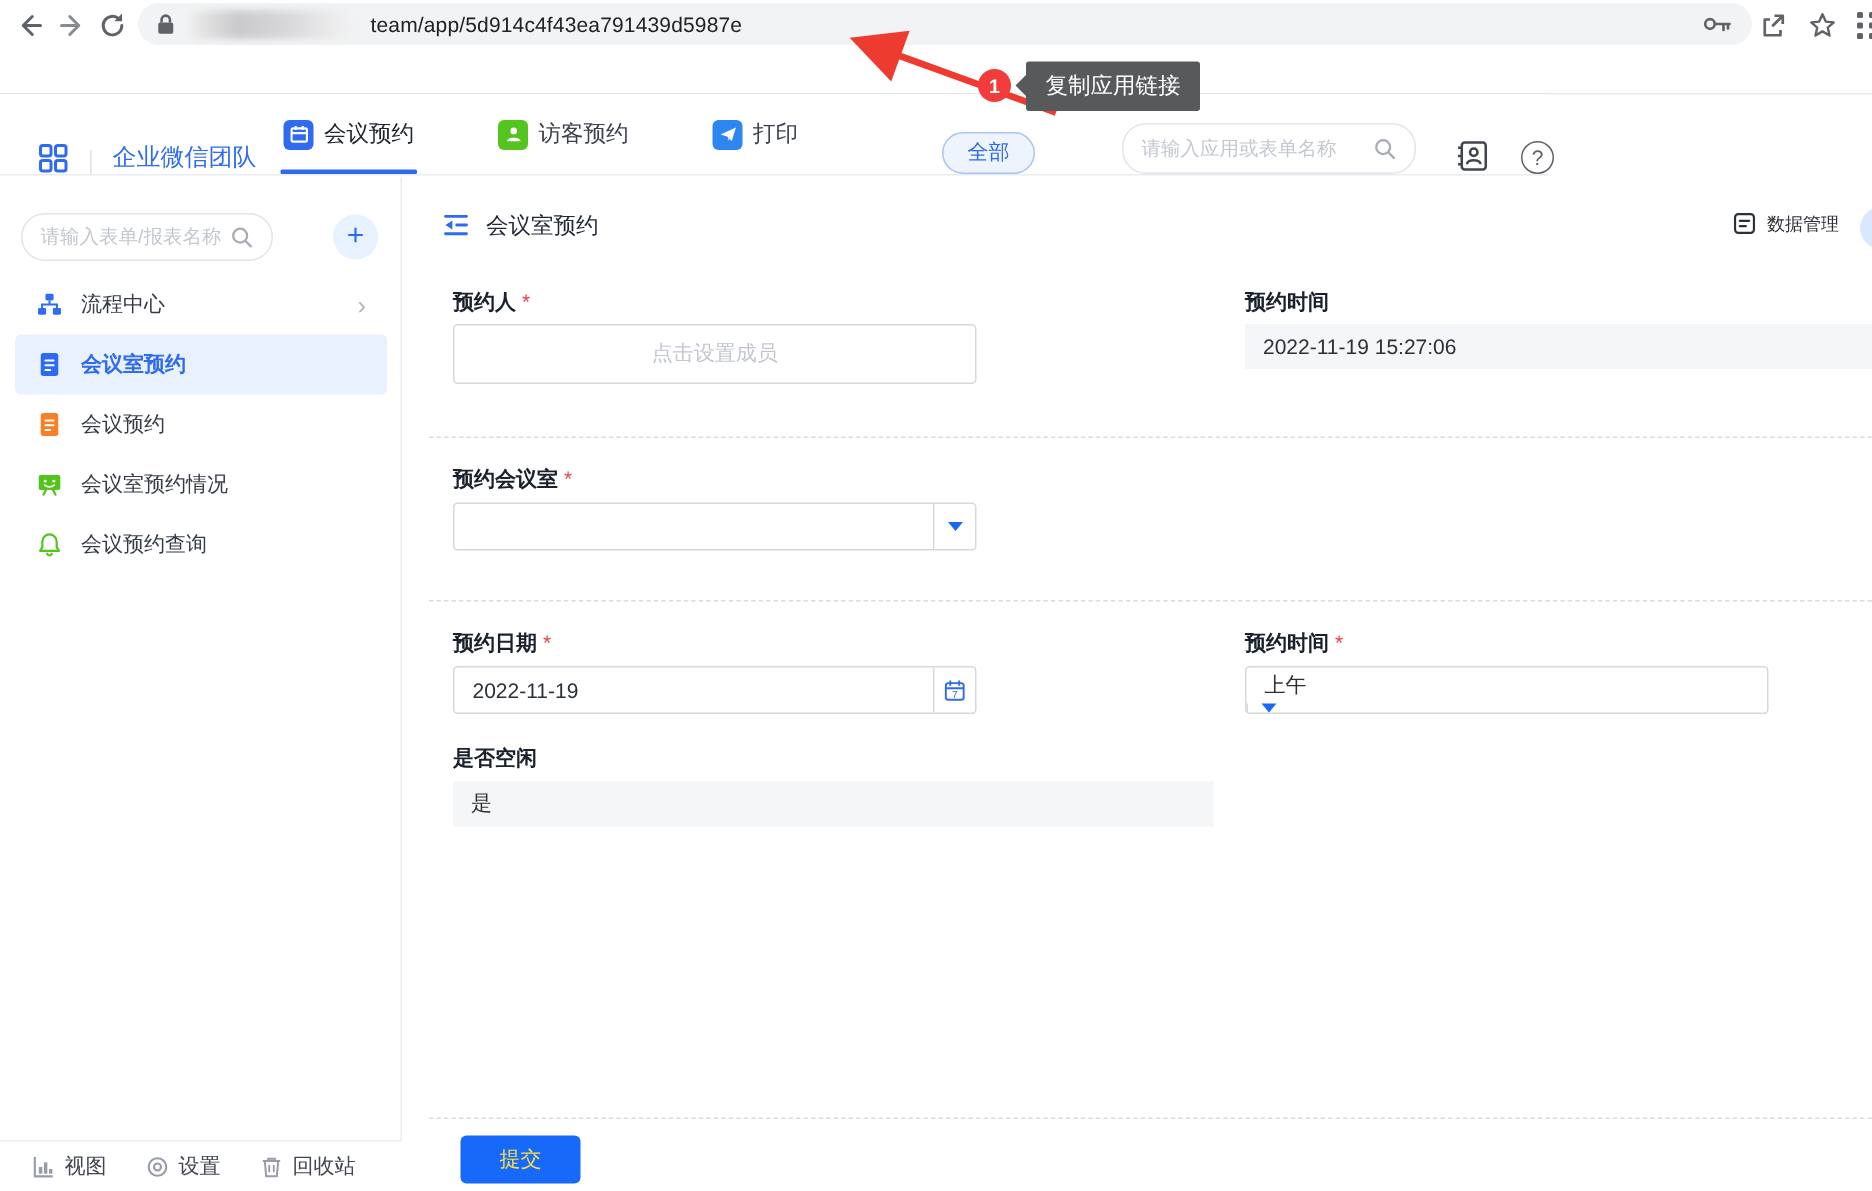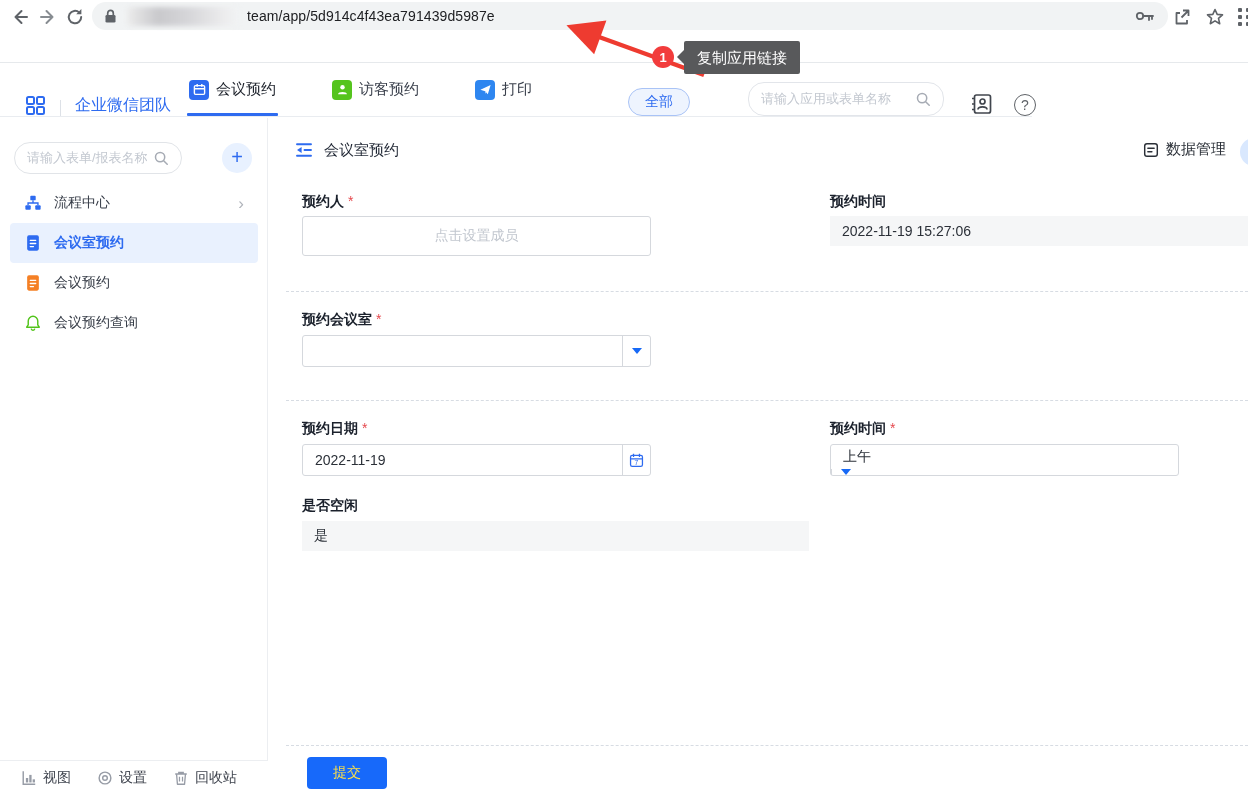--- a/index.html
+++ b/index.html
@@ -64,21 +64,21 @@
   .side-footer { position:absolute; left:0; bottom:0; width:268px; height:34px; border-top:1px solid #eceef1;
     display:flex; align-items:center; padding-left:21px; gap:26px; background:#fff; }
   .foot-item { display:flex; align-items:center; gap:6px; cursor:pointer; }
   .foot-item span.t { font-size:14px; color:#40454f; }
 
   
   .main { position:absolute; left:268px; top:118px; width:980px; height:676px; background:#fff; overflow:hidden; }
   .main-header-title { position:absolute; left:56px; top:23px; font-size:15px; color:#1f2633; font-weight:500; }
   .collapse-btn { position:absolute; left:26px; top:22px; cursor:pointer; display:flex; }
   .data-manage { position:absolute; right:22px; top:22px; display:flex; align-items:center; gap:6px; cursor:pointer; }
-  .data-manage .t { font-size:15px; color:#2b3038; }
+  .data-manage .t { font-size:12px; color:#2b3038; }
   .edge-sliver { position:absolute; right:-20px; top:20px; width:28px; height:28px; border-radius:50%; background:#d9e8fe; }
 
   .f-label { position:absolute; font-size:14px; font-weight:700; color:#1b212c; white-space:nowrap; }
   .f-label .req { color:#e5484d; margin-left:4px; font-weight:400; }
   .member-input { position:absolute; left:34px; top:98px; width:349px; height:40px; border:1px solid #d5d8dd;
     border-radius:3px; display:flex; align-items:center; justify-content:center; cursor:pointer; background:#fff; }
   .member-input .ph { font-size:14px; color:#c2c7cf; }
   .ro-field { position:absolute; height:30px; background:#f5f6f7; display:flex; align-items:center;
     padding-left:12px; font-size:14px; color:#2b3038; }
   .combo { position:absolute; height:32px; border:1px solid #d5d8dd; border-radius:3px; background:#fff;
@@ -282,20 +282,32 @@
       <div class="side-item">
         <span style="display:flex;">
           <svg width="18" height="18" viewBox="0 0 20 20">
               <rect x="3.5" y="1.5" width="13" height="17" rx="2" fill="#f58025"></rect>
               <path d="M7 7 H13 M7 10.5 H13 M7 14 H10.5" stroke="#fff" stroke-width="1.5" stroke-linecap="round"></path>
             </svg>
         </span>
         <span class="lbl">会议预约</span>
       </div>
 
+      <div class="side-item">
+        <span style="display:flex;">
+          <svg width="18" height="18" viewBox="0 0 20 20">
+              <rect x="2" y="3" width="16" height="11" rx="1.5" fill="#52c41a"></rect>
+              <circle cx="6.8" cy="7.5" r="1.1" fill="#fff"></circle>
+              <circle cx="13.2" cy="7.5" r="1.1" fill="#fff"></circle>
+              <path d="M6.5 10.5 c1.8 1.6 5.2 1.6 7 0" stroke="#fff" stroke-width="1.3" fill="none" stroke-linecap="round"></path>
+              <path d="M7.5 14 L5.5 17.5 M12.5 14 L14.5 17.5" stroke="#52c41a" stroke-width="1.6" stroke-linecap="round"></path>
+            </svg>
+        </span>
+        <span class="lbl">会议室预约情况</span>
+      </div>
 
       <div class="side-item">
         <span style="display:flex;">
           <svg width="18" height="18" viewBox="0 0 20 20">
               <path d="M10 2.5 a5.3 5.3 0 0 1 5.3 5.3 V12 l1.7 2.7 H3 L4.7 12 V7.8 A5.3 5.3 0 0 1 10 2.5 Z" stroke="#52c41a" stroke-width="1.6" fill="none" stroke-linejoin="round"></path>
               <path d="M8.2 16.8 a1.9 1.9 0 0 0 3.6 0" stroke="#52c41a" stroke-width="1.6" fill="none" stroke-linecap="round"></path>
             </svg>
         </span>
         <span class="lbl">会议预约查询</span>
       </div>

